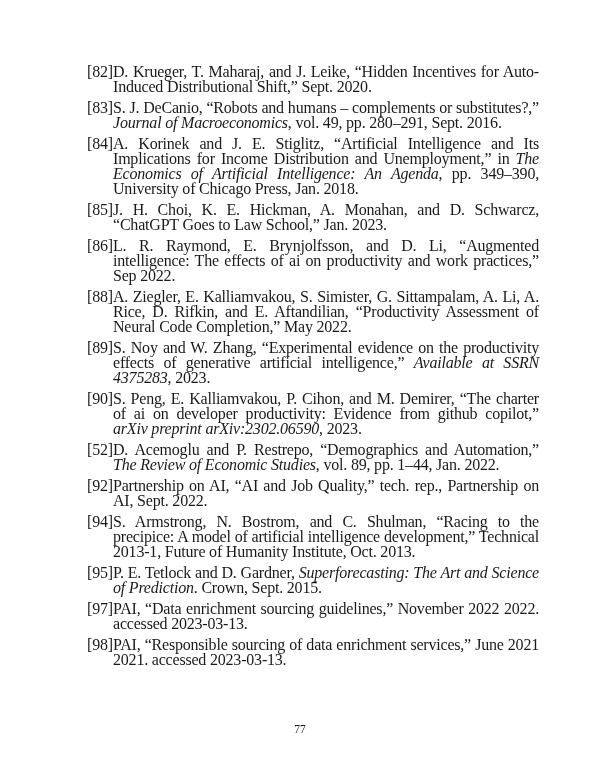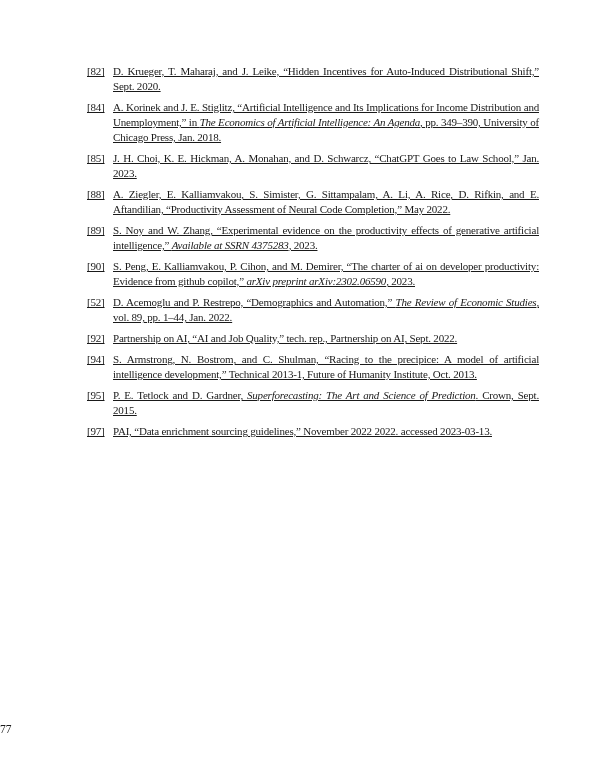--- a/index.html
+++ b/index.html
@@ -18,67 +18,74 @@
     background: #ffffff;
   }
   .refs {
     position: absolute;
     left: 87px;
     top: 64px;
     width: 452px;
   }
   .ref {
     display: flex;
-    font-size: 11px;
+    font-size: 16px;
     line-height: 15px;
     letter-spacing: -0.2px;
     margin-bottom: 6px;
-    text-decoration: underline;
   }
   .ref .label {
     flex: 0 0 26px;
     width: 26px;
   }
   .ref .body {
     flex: 1;
     text-align: justify;
     text-align-last: left;
   }
   .ref .body i { font-style: italic; }
   .pagenum {
     position: absolute;
     top: 722px;
     left: 0;
     width: 600px;
-    text-align: left;
+    text-align: center;
     font-size: 11.5px;
     line-height: 15px;
   }
 </style>
 </head>
 <body>
 
 <div class="page">
   <div class="refs" id="refs">
   <div class="ref">
     <span class="label">[82]</span>
     <span class="body"><span>D. Krueger, T. Maharaj, and J. Leike, “Hidden Incentives for Auto-Induced Distributional Shift,” Sept. 2020.</span></span>
   </div>
 
+  <div class="ref">
+    <span class="label">[83]</span>
+    <span class="body"><span>S. J. DeCanio, “Robots and humans – complements or substitutes?,” </span><i>Journal of Macroeconomics</i><span>, vol. 49, pp. 280–291, Sept. 2016.</span></span>
+  </div>
 
   <div class="ref">
     <span class="label">[84]</span>
     <span class="body"><span>A. Korinek and J. E. Stiglitz, “Artificial Intelligence and Its Implications for Income Distribution and Unemployment,” in </span><i>The Economics of Artificial Intelligence: An Agenda</i><span>, pp. 349–390, University of Chicago Press, Jan. 2018.</span></span>
   </div>
 
   <div class="ref">
     <span class="label">[85]</span>
     <span class="body"><span>J. H. Choi, K. E. Hickman, A. Monahan, and D. Schwarcz, “ChatGPT Goes to Law School,” Jan. 2023.</span></span>
   </div>
 
+  <div class="ref">
+    <span class="label">[86]</span>
+    <span class="body"><span>L. R. Raymond, E. Brynjolfsson, and D. Li, “Augmented intelligence: The effects of ai on productivity and work practices,” Sep 2022.</span></span>
+  </div>
 
 
   <div class="ref">
     <span class="label">[88]</span>
     <span class="body"><span>A. Ziegler, E. Kalliamvakou, S. Simister, G. Sittampalam, A. Li, A. Rice, D. Rifkin, and E. Aftandilian, “Productivity Assessment of Neural Code Completion,” May 2022.</span></span>
   </div>
 
   <div class="ref">
     <span class="label">[89]</span>
     <span class="body"><span>S. Noy and W. Zhang, “Experimental evidence on the productivity effects of generative artificial intelligence,” </span><i>Available at SSRN 4375283</i><span>, 2023.</span></span>
@@ -109,16 +116,20 @@
     <span class="label">[95]</span>
     <span class="body"><span>P. E. Tetlock and D. Gardner, </span><i>Superforecasting: The Art and Science of Prediction</i><span>. Crown, Sept. 2015.</span></span>
   </div>
 
 
   <div class="ref">
     <span class="label">[97]</span>
     <span class="body"><span>PAI, “Data enrichment sourcing guidelines,” November 2022 2022. accessed 2023-03-13.</span></span>
   </div>
 
+  <div class="ref">
+    <span class="label">[98]</span>
+    <span class="body"><span>PAI, “Responsible sourcing of data enrichment services,” June 2021 2021. accessed 2023-03-13.</span></span>
+  </div>
 
 </div>
   <div class="pagenum">77</div>
 </div>
 
 </body></html>

